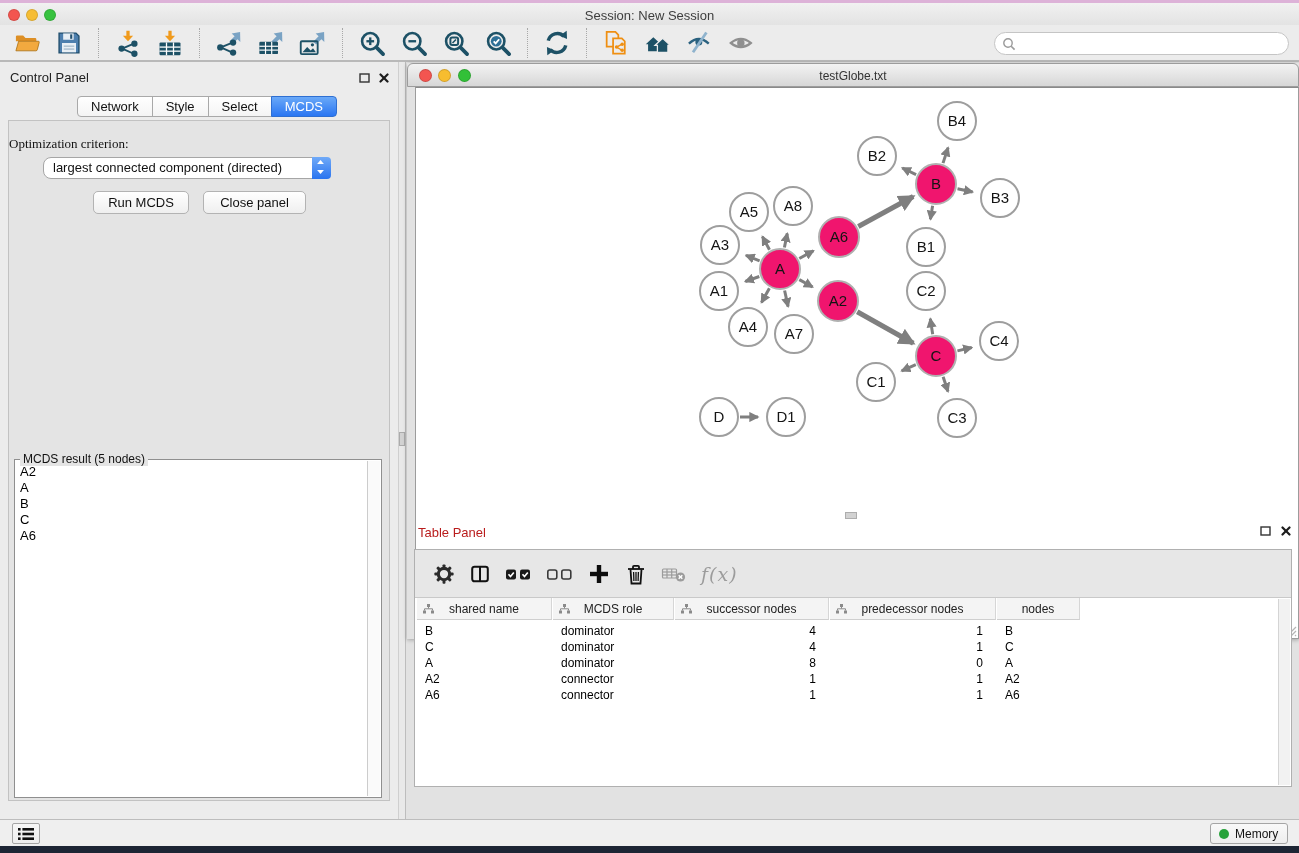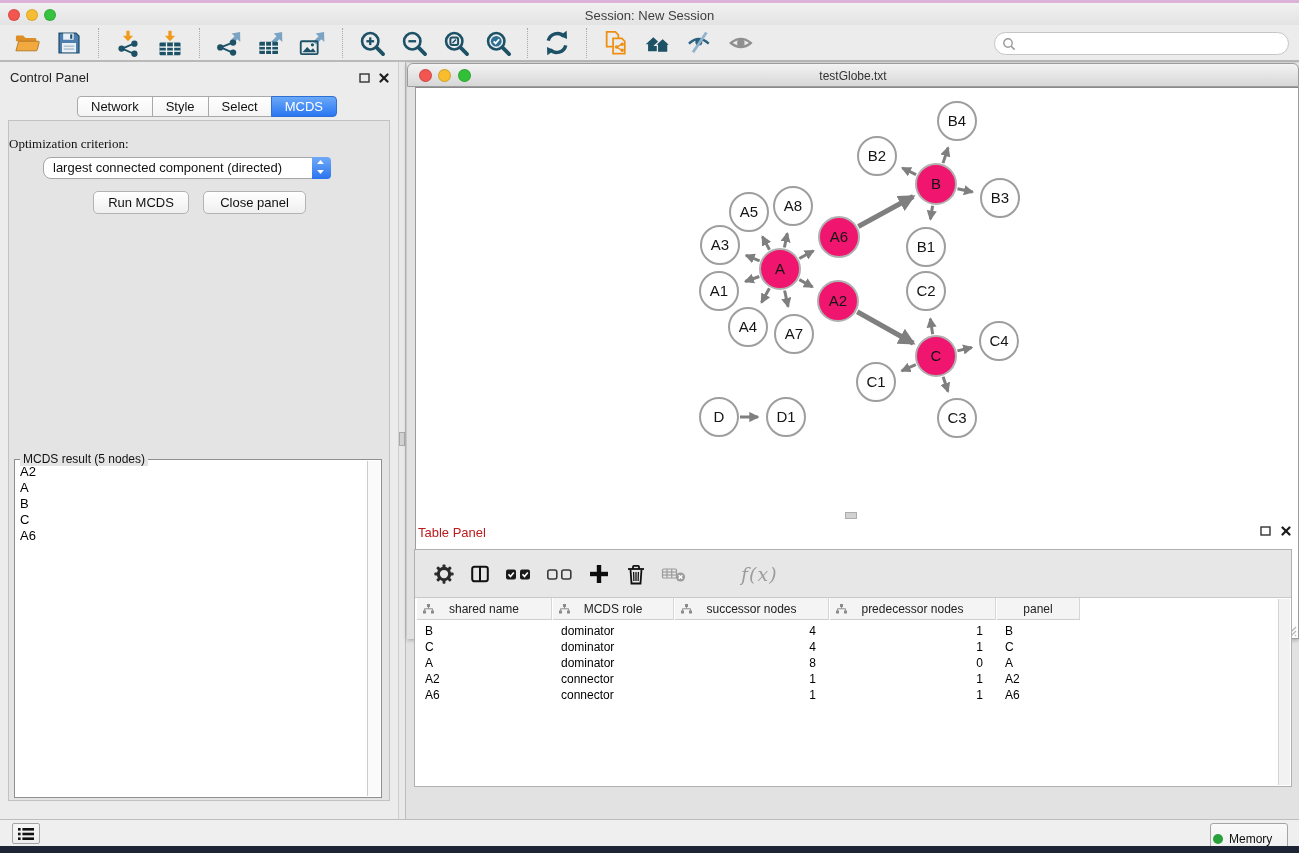--- a/index.html
+++ b/index.html
@@ -73,35 +73,35 @@
   .grip { position:absolute; right:1px; bottom:1px; }
 
   .hsplit { position:absolute; left:439px; top:450px; width:12px; height:7px; background:#d2d2d2; border:1px solid #adadad; }
 
   
   .tp-title { position:absolute; left:12px; top:463px; font-size:13px; color:#b91c1c; }
   .tp-frame { position:absolute; left:8px; top:487px; width:878px; height:238px; background:#fff; border:1px solid #b0b0b0; }
   .tp-toolbar { position:absolute; top:0; left:0; right:0; height:48px; background:#e7e7e7;
     border-bottom:1px solid #c9c9c9; display:flex; align-items:center; padding-left:11px; }
   .tpi { height:26px; display:flex; align-items:center; justify-content:center; margin:0 7px; flex:0 0 auto; cursor:default; }
-  .fx { font:italic 19px "DejaVu Serif", serif; color:#9c9c9c; letter-spacing:1px;margin-left:40px; }
+  .fx { font:italic 19px "DejaVu Serif", serif; color:#9c9c9c; letter-spacing:1px; }
   .tp-table { position:absolute; top:48px; left:0; right:0; bottom:0; background:#fff; overflow:hidden; }
   .th { position:absolute; top:0; height:22px; background:#f4f4f4; border-right:1px solid #d6d6d6;
     border-bottom:1px solid #cfcfcf; font-size:12px; color:#222; text-align:center; line-height:22px; cursor:default; }
   .th svg { position:absolute; left:6px; top:6px; }
   .td { position:absolute; font-size:12px; color:#000; height:16px; line-height:16px; white-space:nowrap; overflow:hidden; }
   .tp-track { position:absolute; right:1px; top:1px; bottom:1px; width:12px; background:#f2f2f2; border-left:1px solid #d4d4d4; }
   .tp-tabs { left:50%; transform:translateX(-50%); top:728px; }
 
   
   .status { position:absolute; left:0; right:0; bottom:7px; height:27px; background:#efefef; border-top:1px solid #bdbdbd; }
   .list-btn { position:absolute; left:12px; top:3px; width:28px; height:21px; border:1px solid #a5a5a5;
     background:linear-gradient(#f7f7f7,#ededed); border-radius:2px; display:flex; align-items:center; justify-content:center; }
-  .mem-btn { position:absolute; right:11px; top:3px; width:78px; height:31px; border:1px solid #a5a5a5;
-    background:linear-gradient(#f9f9f9,#eeeeee); border-radius:3px; display:flex; align-items:center; padding-left:2px; font-size:12px; color:#111; }
+  .mem-btn { position:absolute; right:11px; top:3px; width:78px; height:21px; border:1px solid #a5a5a5;
+    background:linear-gradient(#f9f9f9,#eeeeee); border-radius:3px; display:flex; align-items:center; padding-left:8px; font-size:12px; color:#111; }
   .mem-dot { width:10px; height:10px; border-radius:50%; background:#27a23b; margin-right:6px; }
   .deskstrip { position:absolute; left:0; right:0; bottom:0; height:7px; background:#1d2534; }
 </style>
 </head>
 <body>
 
 <div class="app">
 
   <div class="titlebar">
     <div class="tl red"></div>
@@ -583,21 +583,21 @@
               <path d="M5.5 3 v1.5 M1.5 6.5 V4.8 h8 v1.7" stroke="#8a8a8a" fill="none" stroke-width="1"></path>
             </svg><span>successor nodes</span></div>
           <div class="th" style="left: 415px; width: 166px;"><svg width="11" height="10" viewBox="0 0 11 10">
               <g fill="#8a8a8a">
                 <rect x="4" y="0" width="3" height="3"></rect>
                 <rect x="0" y="6.5" width="3" height="3"></rect>
                 <rect x="8" y="6.5" width="3" height="3"></rect>
               </g>
               <path d="M5.5 3 v1.5 M1.5 6.5 V4.8 h8 v1.7" stroke="#8a8a8a" fill="none" stroke-width="1"></path>
             </svg><span>predecessor nodes</span></div>
-          <div class="th" style="left: 582px; width: 83px;"><span>panel</span></div>
+          <div class="th" style="left: 582px; width: 83px;"><span>nodes</span></div>
           <div class="td" style="left: 2px; width: 135px; top: 25px; text-align: left; padding: 0px 0px 0px 8px;">B</div>
           <div class="td" style="left: 138px; width: 121px; top: 25px; text-align: left; padding: 0px 0px 0px 8px;">dominator</div>
           <div class="td" style="left: 260px; width: 154px; top: 25px; text-align: right; padding: 0px 13px 0px 0px;">4</div>
           <div class="td" style="left: 415px; width: 166px; top: 25px; text-align: right; padding: 0px 13px 0px 0px;">1</div>
           <div class="td" style="left: 582px; width: 83px; top: 25px; text-align: left; padding: 0px 0px 0px 8px;">B</div>
           <div class="td" style="left: 2px; width: 135px; top: 41px; text-align: left; padding: 0px 0px 0px 8px;">C</div>
           <div class="td" style="left: 138px; width: 121px; top: 41px; text-align: left; padding: 0px 0px 0px 8px;">dominator</div>
           <div class="td" style="left: 260px; width: 154px; top: 41px; text-align: right; padding: 0px 13px 0px 0px;">4</div>
           <div class="td" style="left: 415px; width: 166px; top: 41px; text-align: right; padding: 0px 13px 0px 0px;">1</div>
           <div class="td" style="left: 582px; width: 83px; top: 41px; text-align: left; padding: 0px 0px 0px 8px;">C</div>

